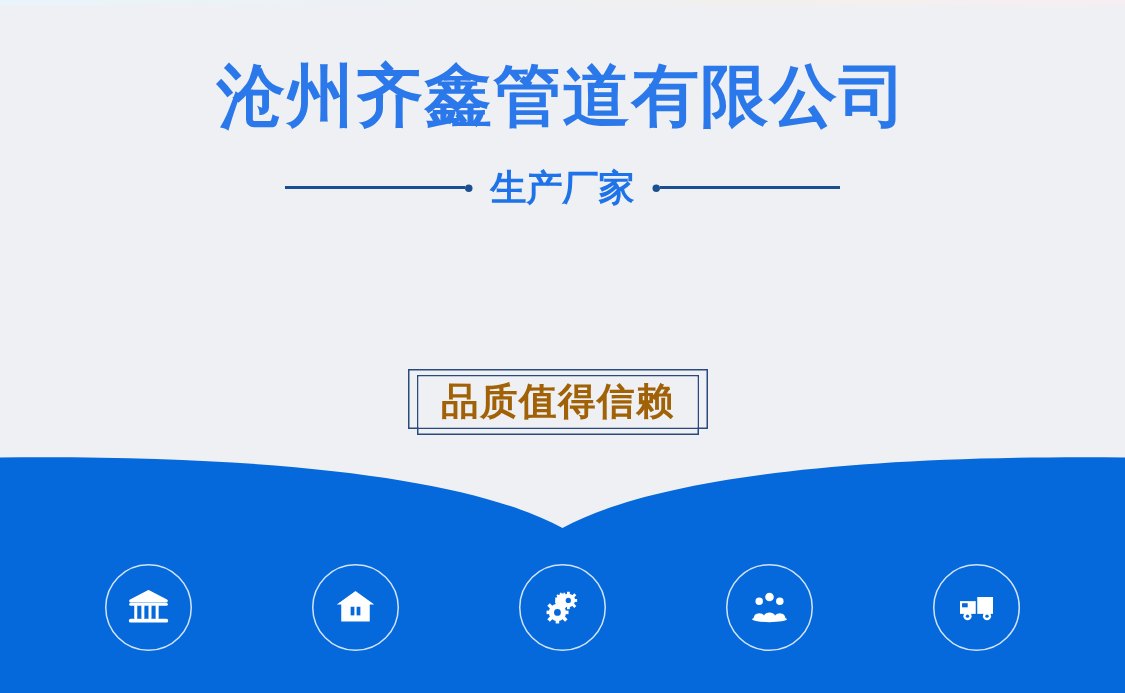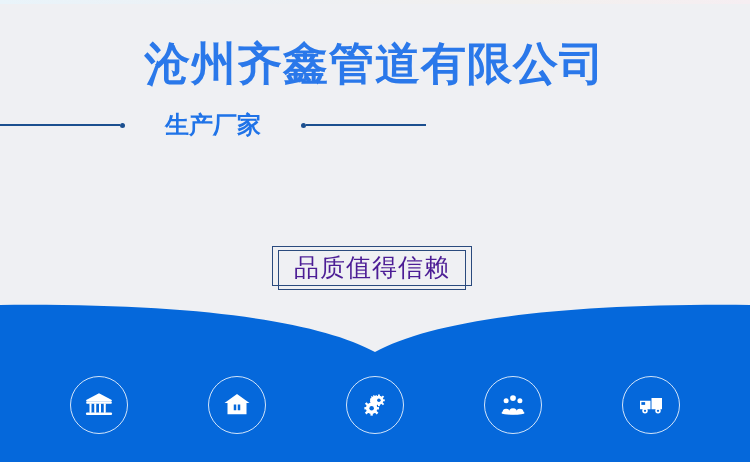--- a/index.html
+++ b/index.html
@@ -47,22 +47,21 @@
     white-space: nowrap;
   }
   
   .subtitle-row {
     position: absolute;
     top: 110px;
     left: 0;
     width: 750px;
     display: flex;
     align-items: center;
-    justify-content: flex-start;
-    gap: 28px;
+    justify-content: center;
   }
   .rule-wrap {
     display: flex;
     align-items: center;
   }
   .rule-line {
     width: 120px;
     height: 2px;
     background: #1b4f8f;
   }
@@ -119,22 +118,22 @@
     width: 186px;
     height: 34px;
     background: #eff0f3;
     display: flex;
     align-items: center;
     justify-content: center;
   }
   .badge-text {
     font-size: 25px;
     line-height: 28px;
-    font-weight: normal;
-    color: #4c1d95;
+    font-weight: bold;
+    color: #a16207;
     letter-spacing: 1px;
     white-space: nowrap;
   }
   
   .wave-section {
     position: absolute;
     top: 296px;
     left: 0;
     width: 750px;
     height: 166px;

